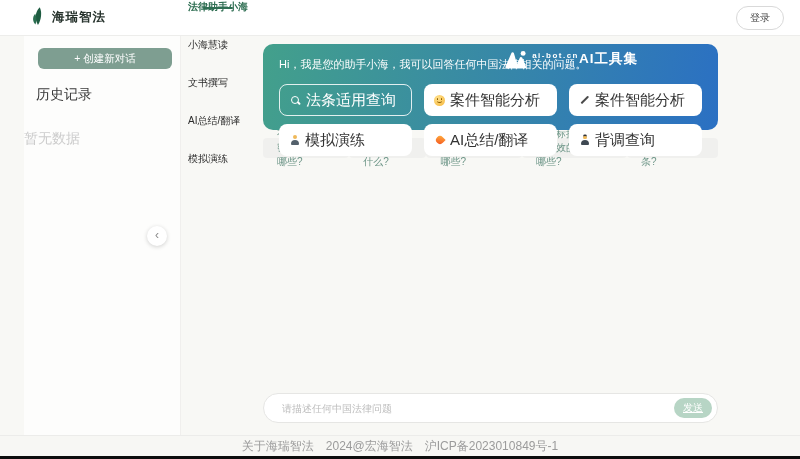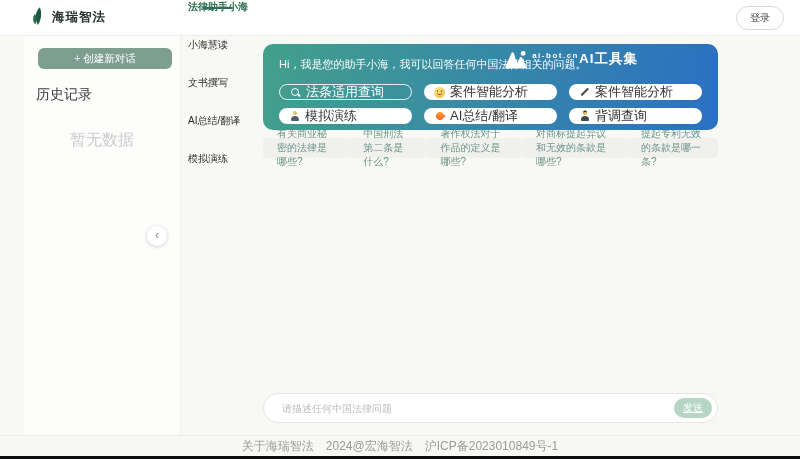--- a/index.html
+++ b/index.html
@@ -26,43 +26,43 @@
 
   
   .content { flex:1; display:flex; position:relative; min-height:0; }
 
   .sidebar { width:157px; background:#fdfdfc; border-right:1px solid #f0efed;
     padding-top:12px; flex-shrink:0;margin-left:24px; }
   .new-chat-btn { display:block; width:134px; margin-left:14px; height:21px;
     background:var(--sidebar-button); color:#fff; font-size:10.5px; border:none;
     border-radius:6px; cursor:pointer; font-family:inherit; }
   .history-label { font-size:14px; color:#3a3a3a; margin:17px 0 0 12px; }
-  .empty-text { font-size:16px; color:#cccccc; text-align:center; margin-top:26px; }
+  .empty-text { font-size:14px; color:#cccccc; margin-top:26px; }
 
   .collapse-btn { position:absolute; left:147px; top:50%; margin-top:-10px; width:20px; height:20px;
     border-radius:50%; background:#fff; box-shadow:0 1px 4px rgba(0,0,0,.18);
     display:flex; align-items:center; justify-content:center; font-size:12px; color:#8a8a8a;
     z-index:2; border:none; cursor:pointer; padding-bottom:2px; }
 
   .main { flex:1; display:flex; flex-direction:column; padding-top:8px; min-width:0; }
   .main-inner { width:455px; margin:0 auto; display:flex; flex-direction:column; flex:1; }
 
   
   .banner { position:relative; height:86px; border-radius:10px;
     background:linear-gradient(100deg, var(--banner-gradient-start), var(--banner-gradient-end));
     padding:13px 16px; color:#fff; flex-shrink:0; }
   .greeting { font-size:11px; }
   .watermark { position:absolute; top:5px; right:80px; display:flex; align-items:center; gap:4px; }
   .wm-text { display:flex; flex-direction:row; line-height:1.1; }
   .wm-site { font-size:8px; font-weight:700; letter-spacing:1.5px; }
   .wm-name { font-size:13.5px; font-weight:700; letter-spacing:1px; }
 
   .quick-pills { margin-top:12px; display:grid; grid-template-columns:repeat(3,1fr); gap:8px 12px; }
-  .pill { height:16px; border-radius:8px; background:#fff; border:none; cursor:pointer;
-    display:flex; align-items:center; gap:5px; padding:0 10px; font-size:13px; color:#333;
+  .pill { height:32px; border-radius:8px; background:#fff; border:none; cursor:pointer;
+    display:flex; align-items:center; gap:5px; padding:0 10px; font-size:15px; color:#333;
     font-family:inherit; }
   .pill.outline { background:transparent; border:1px solid rgba(255,255,255,.85); color:#fff; }
 
   
   .pill-icon { position:relative; width:11px; height:11px; flex-shrink:0; display:inline-block; }
   .ic-search::before { content:""; position:absolute; left:1px; top:1px; width:6px; height:6px;
     border:1.4px solid #fff; border-radius:50%; }
   .ic-search::after { content:""; position:absolute; left:7px; top:7.5px; width:3.5px; height:1.5px;
     background:#fff; transform:rotate(45deg); border-radius:1px; }
   .ic-smiley { background:radial-gradient(circle at 35% 30%, #ffe08a, #f6b73c); border-radius:50%; }

